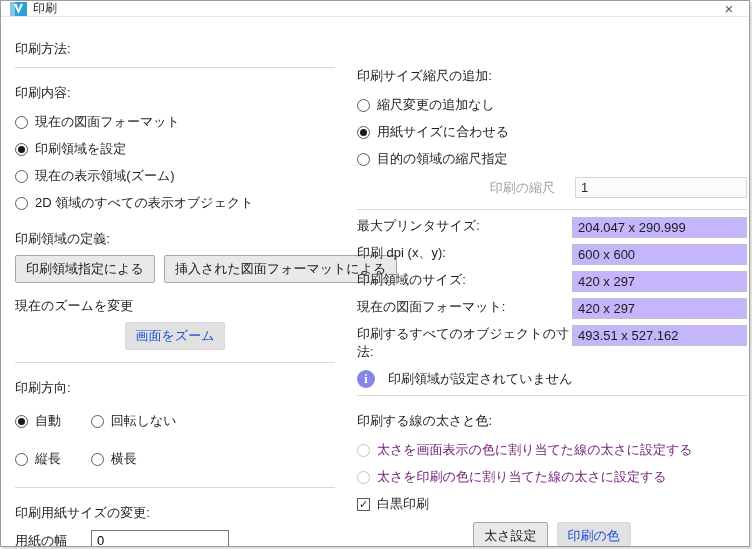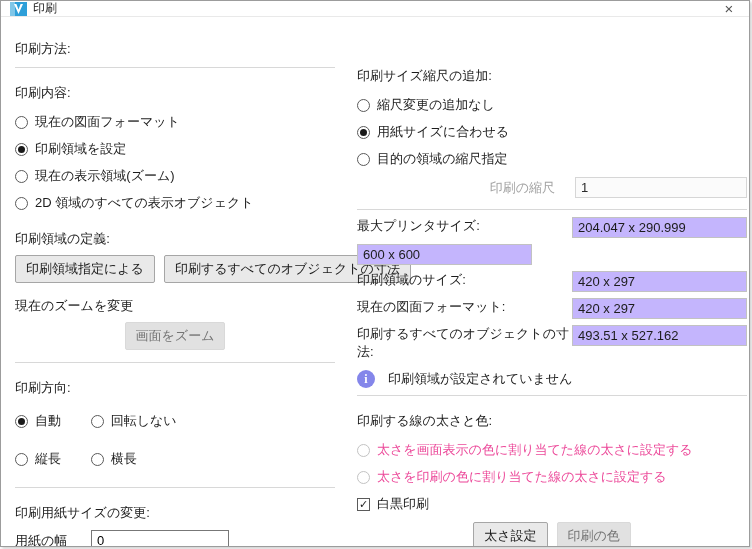--- a/index.html
+++ b/index.html
@@ -33,33 +33,33 @@
   .opt-row.inline { display: inline-flex; margin-right: 26px; }
   .radio {
     width: 13px; height: 13px; border-radius: 50%; border: 1px solid #5a5a5a;
     background: #fff; margin-right: 7px; position: relative; flex: 0 0 auto;
   }
   .radio.checked::after {
     content: ""; position: absolute; left: 2px; top: 2px; width: 7px; height: 7px;
     border-radius: 50%; background: #1a1a1a;
   }
   .radio.disabled { border-color: #c3c3c3; }
-  .opt-row.disabled .opt-label { color: #ec4899; }
+  .opt-row.disabled .opt-label { color: #701a75; }
   .checkbox {
     width: 13px; height: 13px; border: 1px solid #5a5a5a; background: #fff;
     margin-right: 7px; position: relative; flex: 0 0 auto;
     font-size: 11px; line-height: 11px; text-align: center; color: #1a1a1a;
   }
   
   .btn {
     font-family: "Liberation Sans", "DejaVu Sans", sans-serif; font-size: 13px; color: #1a1a1a;
     background: #e9e9e9; border: 1px solid #a6a6a6; border-radius: 2px;
     padding: 2px 10px; height: 28px; line-height: 16px; cursor: default; white-space: nowrap;
   }
-  .btn:disabled, .btn.disabled { background: #e1e1e1; border-color: #d9d9d9; color: #737373; }
+  .btn:disabled, .btn.disabled { background: #e1e1e1; border-color: #d9d9d9; color: #1d4ed8; }
   .btn-row { display: flex; gap: 9px; margin: 5px 0; }
   .btn-row.center { justify-content: center; }
   
   .field-row { display: flex; align-items: center; margin: 6px 0; }
   .field-row .flabel { width: 76px; flex: 0 0 auto; }
   input.text {
     font-family: "Liberation Sans", "DejaVu Sans", sans-serif; font-size: 13px;
     height: 21px; border: 1px solid #777; background: #fff; padding: 0 5px; width: 138px;
   }
   input.text:disabled { border-color: #d6d6d6; background: #fbfbfb; color: #2a2a2a; }
@@ -113,21 +113,21 @@
       <span class="opt-label">現在の表示領域(ズーム)</span>
     </div>
     <div class="opt-row">
       <span class="radio"></span>
       <span class="opt-label">2D 領域のすべての表示オブジェクト</span>
     </div>
 
     <div class="section-label">印刷領域の定義:</div>
     <div class="btn-row">
       <button class="btn">印刷領域指定による</button>
-      <button class="btn">印刷するすべてのオブジェクトの寸法</button>
+      <button class="btn">挿入された図面フォーマットによる</button>
     </div>
 
     <div class="section-label">現在のズームを変更</div>
     <div class="btn-row center">
       <button class="btn disabled" disabled="">画面をズーム</button>
     </div>
 
     <hr class="sep" style="margin-top:12px">
 
     <div class="section-label">印刷方向:</div>
@@ -185,20 +185,21 @@
       <input class="text" type="text" disabled="" style="width: 172px;" value="1">
     </div>
 
     <hr class="sep" style="margin-top:11px">
 
     <div class="info-row">
       <span class="ilabel">最大プリンタサイズ:</span>
       <span class="valuebox">204.047 x 290.999</span>
     </div>
     <div class="info-row">
+      <span class="ilabel">印刷 dpi (x、y):</span>
       <span class="valuebox">600 x 600</span>
     </div>
     <div class="info-row">
       <span class="ilabel">印刷領域のサイズ:</span>
       <span class="valuebox">420 x 297</span>
     </div>
     <div class="info-row">
       <span class="ilabel">現在の図面フォーマット:</span>
       <span class="valuebox">420 x 297</span>
     </div>

